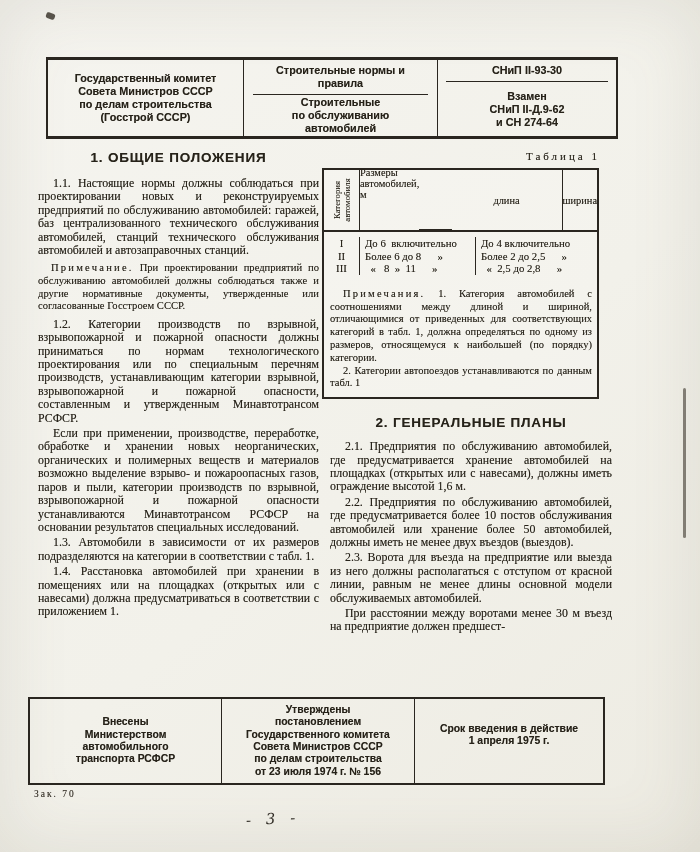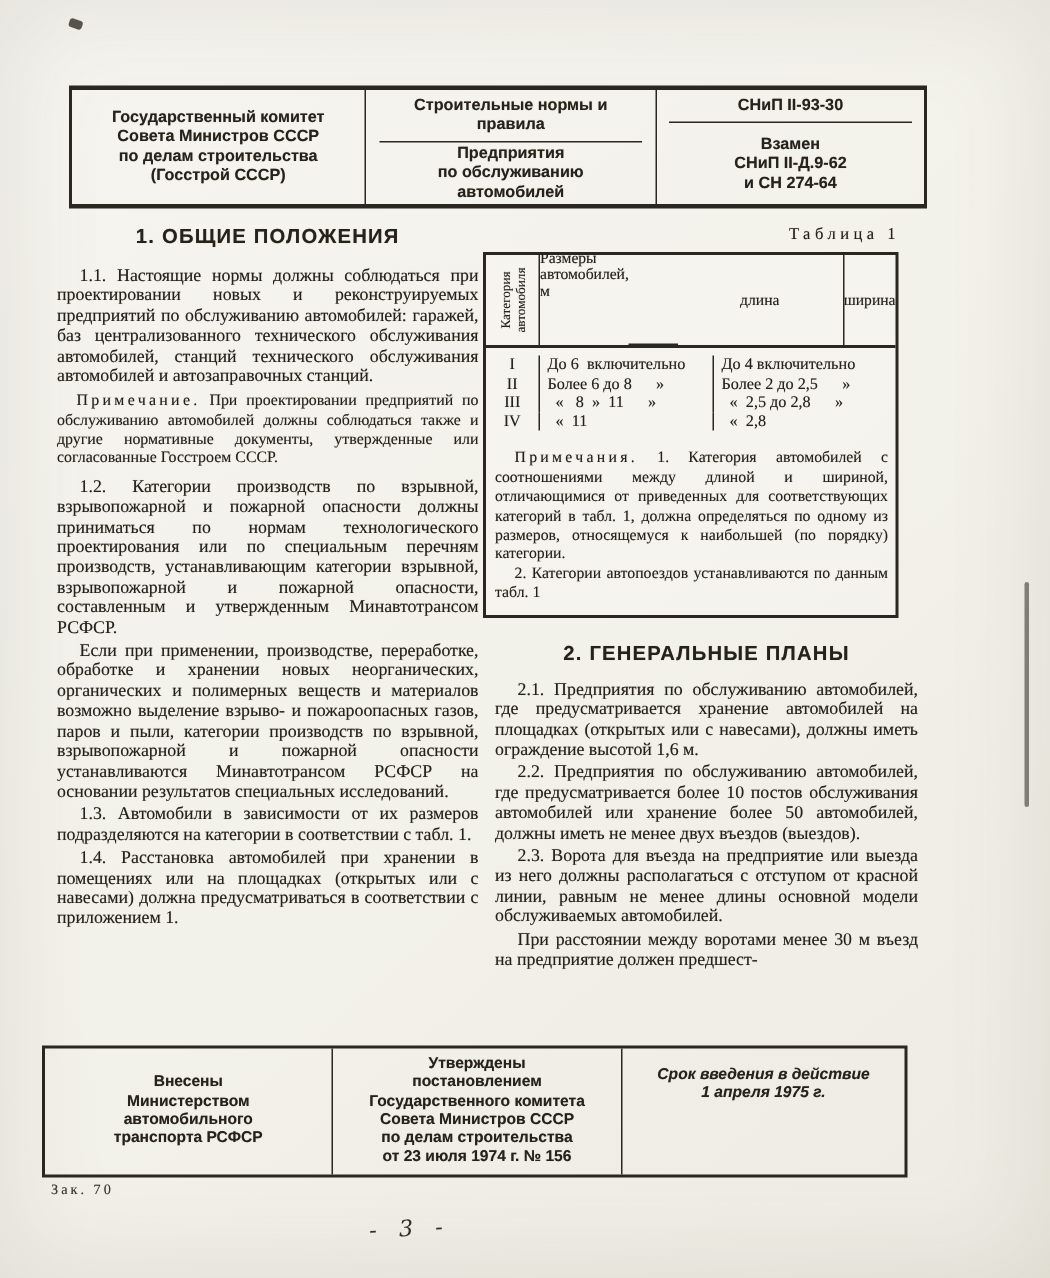--- a/index.html
+++ b/index.html
@@ -56,21 +56,21 @@
   .t1-notes{padding:6px 5px 7px 6px;font-size:10.5px;line-height:12.8px;text-align:justify;}
   .t1-notes p{margin:0;text-indent:13px;}
 
   
   .ftr{position:absolute;left:28px;top:697px;width:573px;height:84px;display:flex;
     border:2.5px solid #2a2620;
     font-family:"Liberation Sans",sans-serif;font-weight:bold;font-size:10.4px;line-height:12.4px;text-align:center;}
   .ftr-cell{display:flex;align-items:center;justify-content:center;}
   .ftr-c1{width:191px;border-right:1.5px solid #2a2620;}
   .ftr-c2{width:192px;border-right:1.5px solid #2a2620;}
-  .ftr-c3{flex:1;align-items:flex-start;padding-top:12px;font-style:italic;}
+  .ftr-c3{flex:1;align-items:flex-start;padding-top:24px;}
 
   .print-code{position:absolute;left:34px;top:789px;font-size:9.5px;letter-spacing:2px;color:#3c372e;}
   .page-num{position:absolute;left:246px;top:810px;font-family:"DejaVu Serif",serif;font-style:italic;
     font-size:15px;letter-spacing:5px;color:#332f28;transform:rotate(-3deg);}
 
   
   .speck1{position:absolute;left:46px;top:13px;width:9px;height:6px;background:#3d382f;border-radius:2px;transform:rotate(18deg);opacity:.85;}
   .smudge-right{position:absolute;left:683px;top:388px;width:3px;height:150px;background:#4a443a;opacity:.65;border-radius:2px;}
 </style>
 </head>
@@ -83,21 +83,21 @@
 
   <div class="hdr ink">
     <div class="hdr-cell hdr-c1">
       <div class="pre">Государственный комитет
 Совета Министров СССР
 по делам строительства
 (Госстрой СССР)</div>
     </div>
     <div class="hdr-cell hdr-c2">
       <div class="hdr-top">Строительные нормы и правила</div>
-      <div class="hdr-bottom pre">Предприятия
+      <div class="hdr-bottom pre">Строительные
 по обслуживанию
 автомобилей</div>
     </div>
     <div class="hdr-cell hdr-c3">
       <div class="hdr-top">СНиП II-93-30</div>
       <div class="hdr-bottom pre">Взамен
 СНиП II-Д.9-62
 и СН 274-64</div>
     </div>
   </div>
@@ -140,25 +140,20 @@
         <div class="t1-row">
           <div class="c-cat">II</div>
           <div class="c-len">Более 6 до 8      »</div>
           <div class="c-wid">Более 2 до 2,5      »</div>
         </div>
         <div class="t1-row">
           <div class="c-cat">III</div>
           <div class="c-len">  «   8  »  11      »</div>
           <div class="c-wid">  «  2,5 до 2,8      »</div>
         </div>
-        <div class="t1-row">
-          <div class="c-cat">IV</div>
-          <div class="c-len">  «  11</div>
-          <div class="c-wid">  «  2,8</div>
-        </div>
       </div>
 
       <div class="t1-notes">
         <p><span class="sp-label">Примечания.</span><span> 1. Категория автомобилей с соотношениями между длиной и шириной, отличающимися от приведенных для соответствующих категорий в табл. 1, должна определяться по одному из размеров, относящемуся к наибольшей (по порядку) категории.</span></p>
         <p>2. Категории автопоездов устанавливаются по данным табл. 1</p>
       </div>
     </div>
 
     <h2 class="sec-title">2. ГЕНЕРАЛЬНЫЕ ПЛАНЫ</h2>
     <p class="body">2.1. Предприятия по обслуживанию автомобилей, где предусматривается хранение автомобилей на площадках (открытых или с навесами), должны иметь ограждение высотой 1,6 м.</p>

